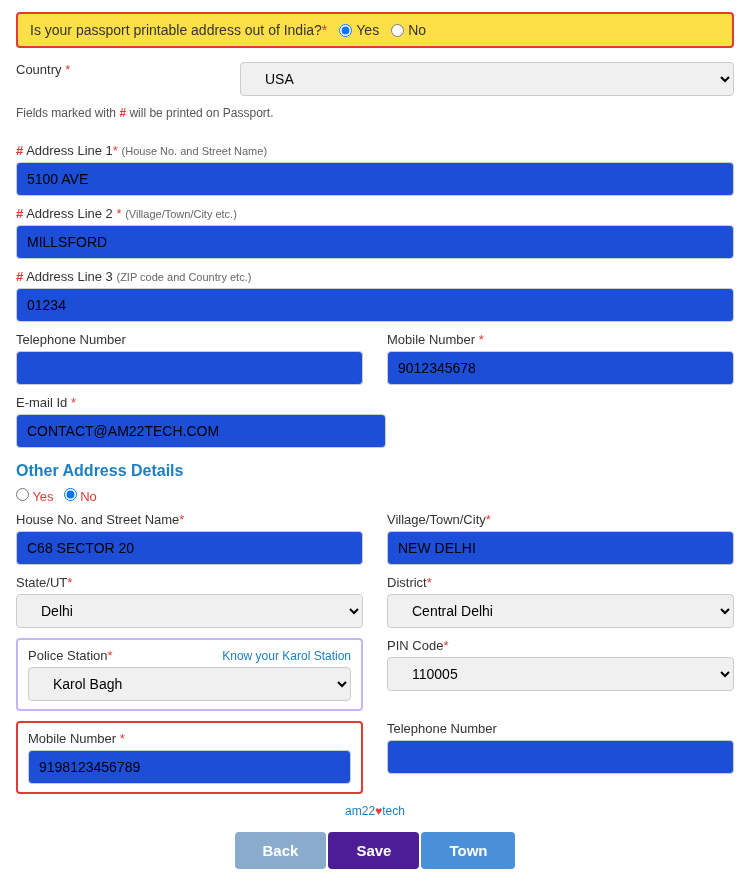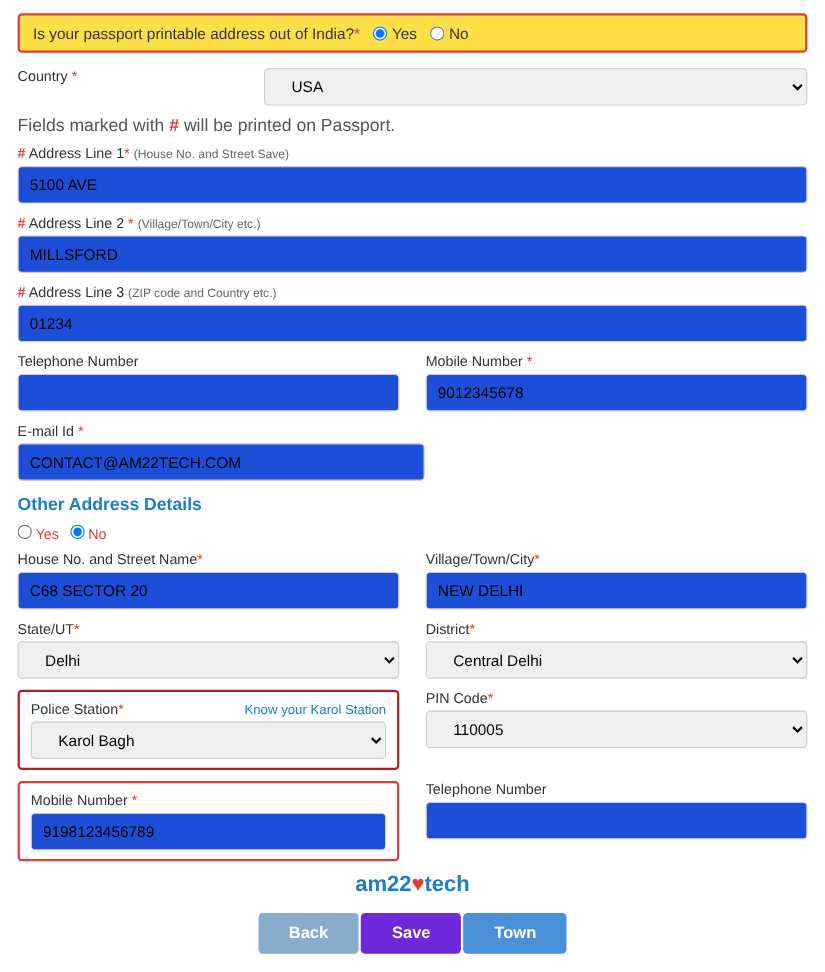--- a/index.html
+++ b/index.html
@@ -70,42 +70,42 @@
       font-size: 14px;
       background: #1d4ed8;
       height: 34px;
     }
     select.form-control {
       appearance: auto;
       background: #f0f0f0;
       padding-left: 20px;
     }
     .fields-note {
-      font-size: 16px;
+      font-size: 12px;
       color: #555;
-      margin-bottom: 8px;
+      margin-bottom: 23px;
     }
     .fields-note span { color: #e53935; font-weight: bold; }
     .section-title {
       font-size: 16px;
       color: #1a7fc4;
       font-weight: bold;
       margin: 14px 0 8px 0;
     }
     .other-address-question {
       font-size: 13px;
       color: #333;
       margin-bottom: 8px;
       display: flex;
       align-items: center;
       gap: 10px;
     }
     .other-address-question span { color: #e53935; }
     .police-station-group {
-      border: 2px solid #b91c1c;
+      border: 2px solid #c4b5fd;
       border-radius: 4px;
       padding: 8px 10px;
     }
     .police-station-header {
       display: flex;
       justify-content: space-between;
       align-items: center;
       margin-bottom: 4px;
     }
     .police-station-label {
@@ -124,43 +124,43 @@
       padding: 8px 10px;
     }
     .mobile-number-label {
       font-size: 13px;
       color: #333;
       margin-bottom: 4px;
     }
     .mobile-number-label .required { color: #e53935; }
     .bottom-watermark {
       text-align: center;
-      font-size: 20px;
+      font-size: 12px;
       color: #1a7fc4;
-      font-weight: bold;
+      font-weight: normal;
       margin: 8px 0 4px 0;
     }
     .bottom-watermark .heart { color: #e53935; }
     .button-row {
       display: flex;
       justify-content: center;
       gap: 2px;
       margin-top: 14px;
     }
     .btn {
       padding: 10px 28px;
       border: none;
       border-radius: 4px;
       font-size: 15px;
       font-weight: bold;
       cursor: pointer;
       color: #fff;
     }
     .btn-back { background: #8aaccc; }
-    .btn-save { background: #6d28d9; text-align: center; }
+    .btn-save { background: #4c1d95; text-align: center; }
     .btn-next { background: #4a90d9; }
     .arrow-indicator {
       position: absolute;
       top: 52px;
       right: 70px;
       width: 80px;
       height: 60px;
       pointer-events: none;
       z-index: 10;
     }
@@ -213,21 +213,21 @@
   </div>
 
   <p class="fields-note">
     Fields marked with <span>#</span> will be printed on Passport.
   </p>
 
   <div class="form-row">
     <div class="form-group">
       <span class="form-label">
         <span class="hash">#</span> Address Line 1<span class="required">*</span>
-        <span class="sublabel"> (House No. and Street Save)</span>
+        <span class="sublabel"> (House No. and Street Name)</span>
       </span>
       <input type="text" class="form-control" value="5100 AVE" style="">
     </div>
   </div>
 
   <div class="form-row">
     <div class="form-group">
       <span class="form-label">
         <span class="hash">#</span> Address Line 2 <span class="required">*</span>
         <span class="sublabel">(Village/Town/City etc.)</span>

